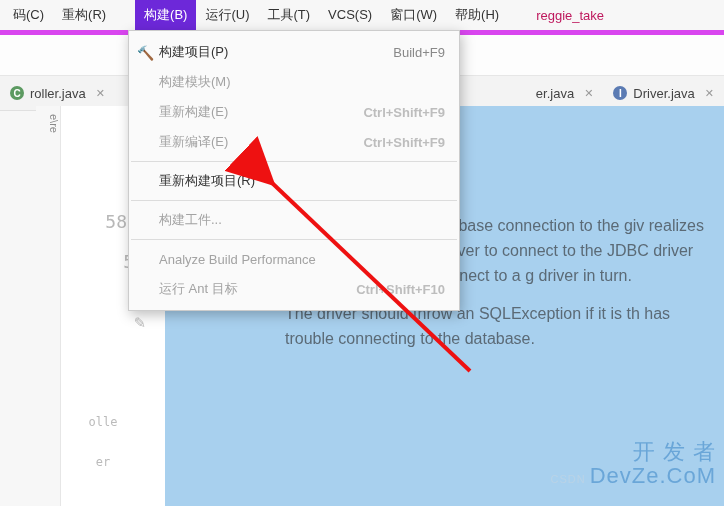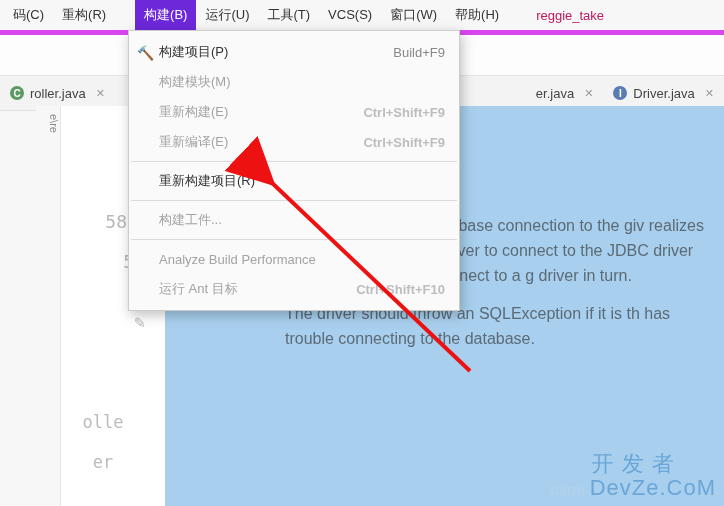--- a/index.html
+++ b/index.html
@@ -24,21 +24,21 @@
 .code .sig{font-size:22px;color:#5b6a76;margin-bottom:60px;}
 .code p{margin:0 0 14px 0;font-family:"Microsoft YaHei",Arial,sans-serif;font-size:16px;}
 .dropdown{position:absolute;left:128px;top:30px;width:330px;background:#fafafa;border:1px solid #ccc;box-shadow:2px 4px 12px rgba(0,0,0,.25);padding:6px 0;z-index:10;}
 .dropdown .item{display:flex;align-items:center;height:30px;padding:0 14px 0 30px;color:#333;position:relative;}
 .dropdown .item.disabled{color:#a3a3a3;}
 .dropdown .item .sc{margin-left:auto;color:#888;}
 .dropdown .item.disabled .sc{color:#bdbdbd;font-weight:bold;}
 .dropdown .sep{height:1px;background:#dcdcdc;margin:4px 2px;}
 .dropdown .hammer{position:absolute;left:8px;top:8px;color:#4b9a4f;font-size:14px;}
 .arrow{position:absolute;z-index:20;pointer-events:none;}
-.watermark{position:absolute;right:8px;bottom:6px;color:#6aa6d8;font-size:22px;font-weight:normal;letter-spacing:1px;text-align:center;line-height:1.1;}
+.watermark{position:absolute;right:8px;bottom:18px;color:#6aa6d8;font-size:22px;font-weight:normal;letter-spacing:1px;text-align:right;line-height:1.1;}
 .csdn{font-size:11px;color:#b9d3e7;margin-right:4px;}
 </style>
 </head>
 <body>
 
 <div class="app">
 
   <div class="menubar">
     <span class="m">码(C)</span>
     <span class="m">重构(R)</span>
@@ -70,21 +70,21 @@
       <span class="close">✕</span>
     </div>
   </div>
 
   <div class="editor">
     <div class="proj">e\re</div>
     <div class="gutter">
       <span class="gi"><span>58</span><span class="gmark"></span></span>
       <span class="gi">59</span>
       <div class="pencil">✎</div>
-      <div style="color:#bbb;font-size:17px;margin-top:60px;text-align:center">olle<br>er</div>
+      <div style="color:#bbb;font-size:12px;margin-top:60px;text-align:center">olle<br>er</div>
     </div>
     <div class="code">
       <div class="sig">river {</div>
       <p>Attempts to make a database connection to the giv realizes it is the wrong kind of driver to connect to the JDBC driver manager is asked to connect to a g driver in turn.</p>
       <p>The driver should throw an SQLException if it is th has trouble connecting to the database.</p>
     </div>
   </div>
 
   <div class="dropdown">
     <div class="item">

